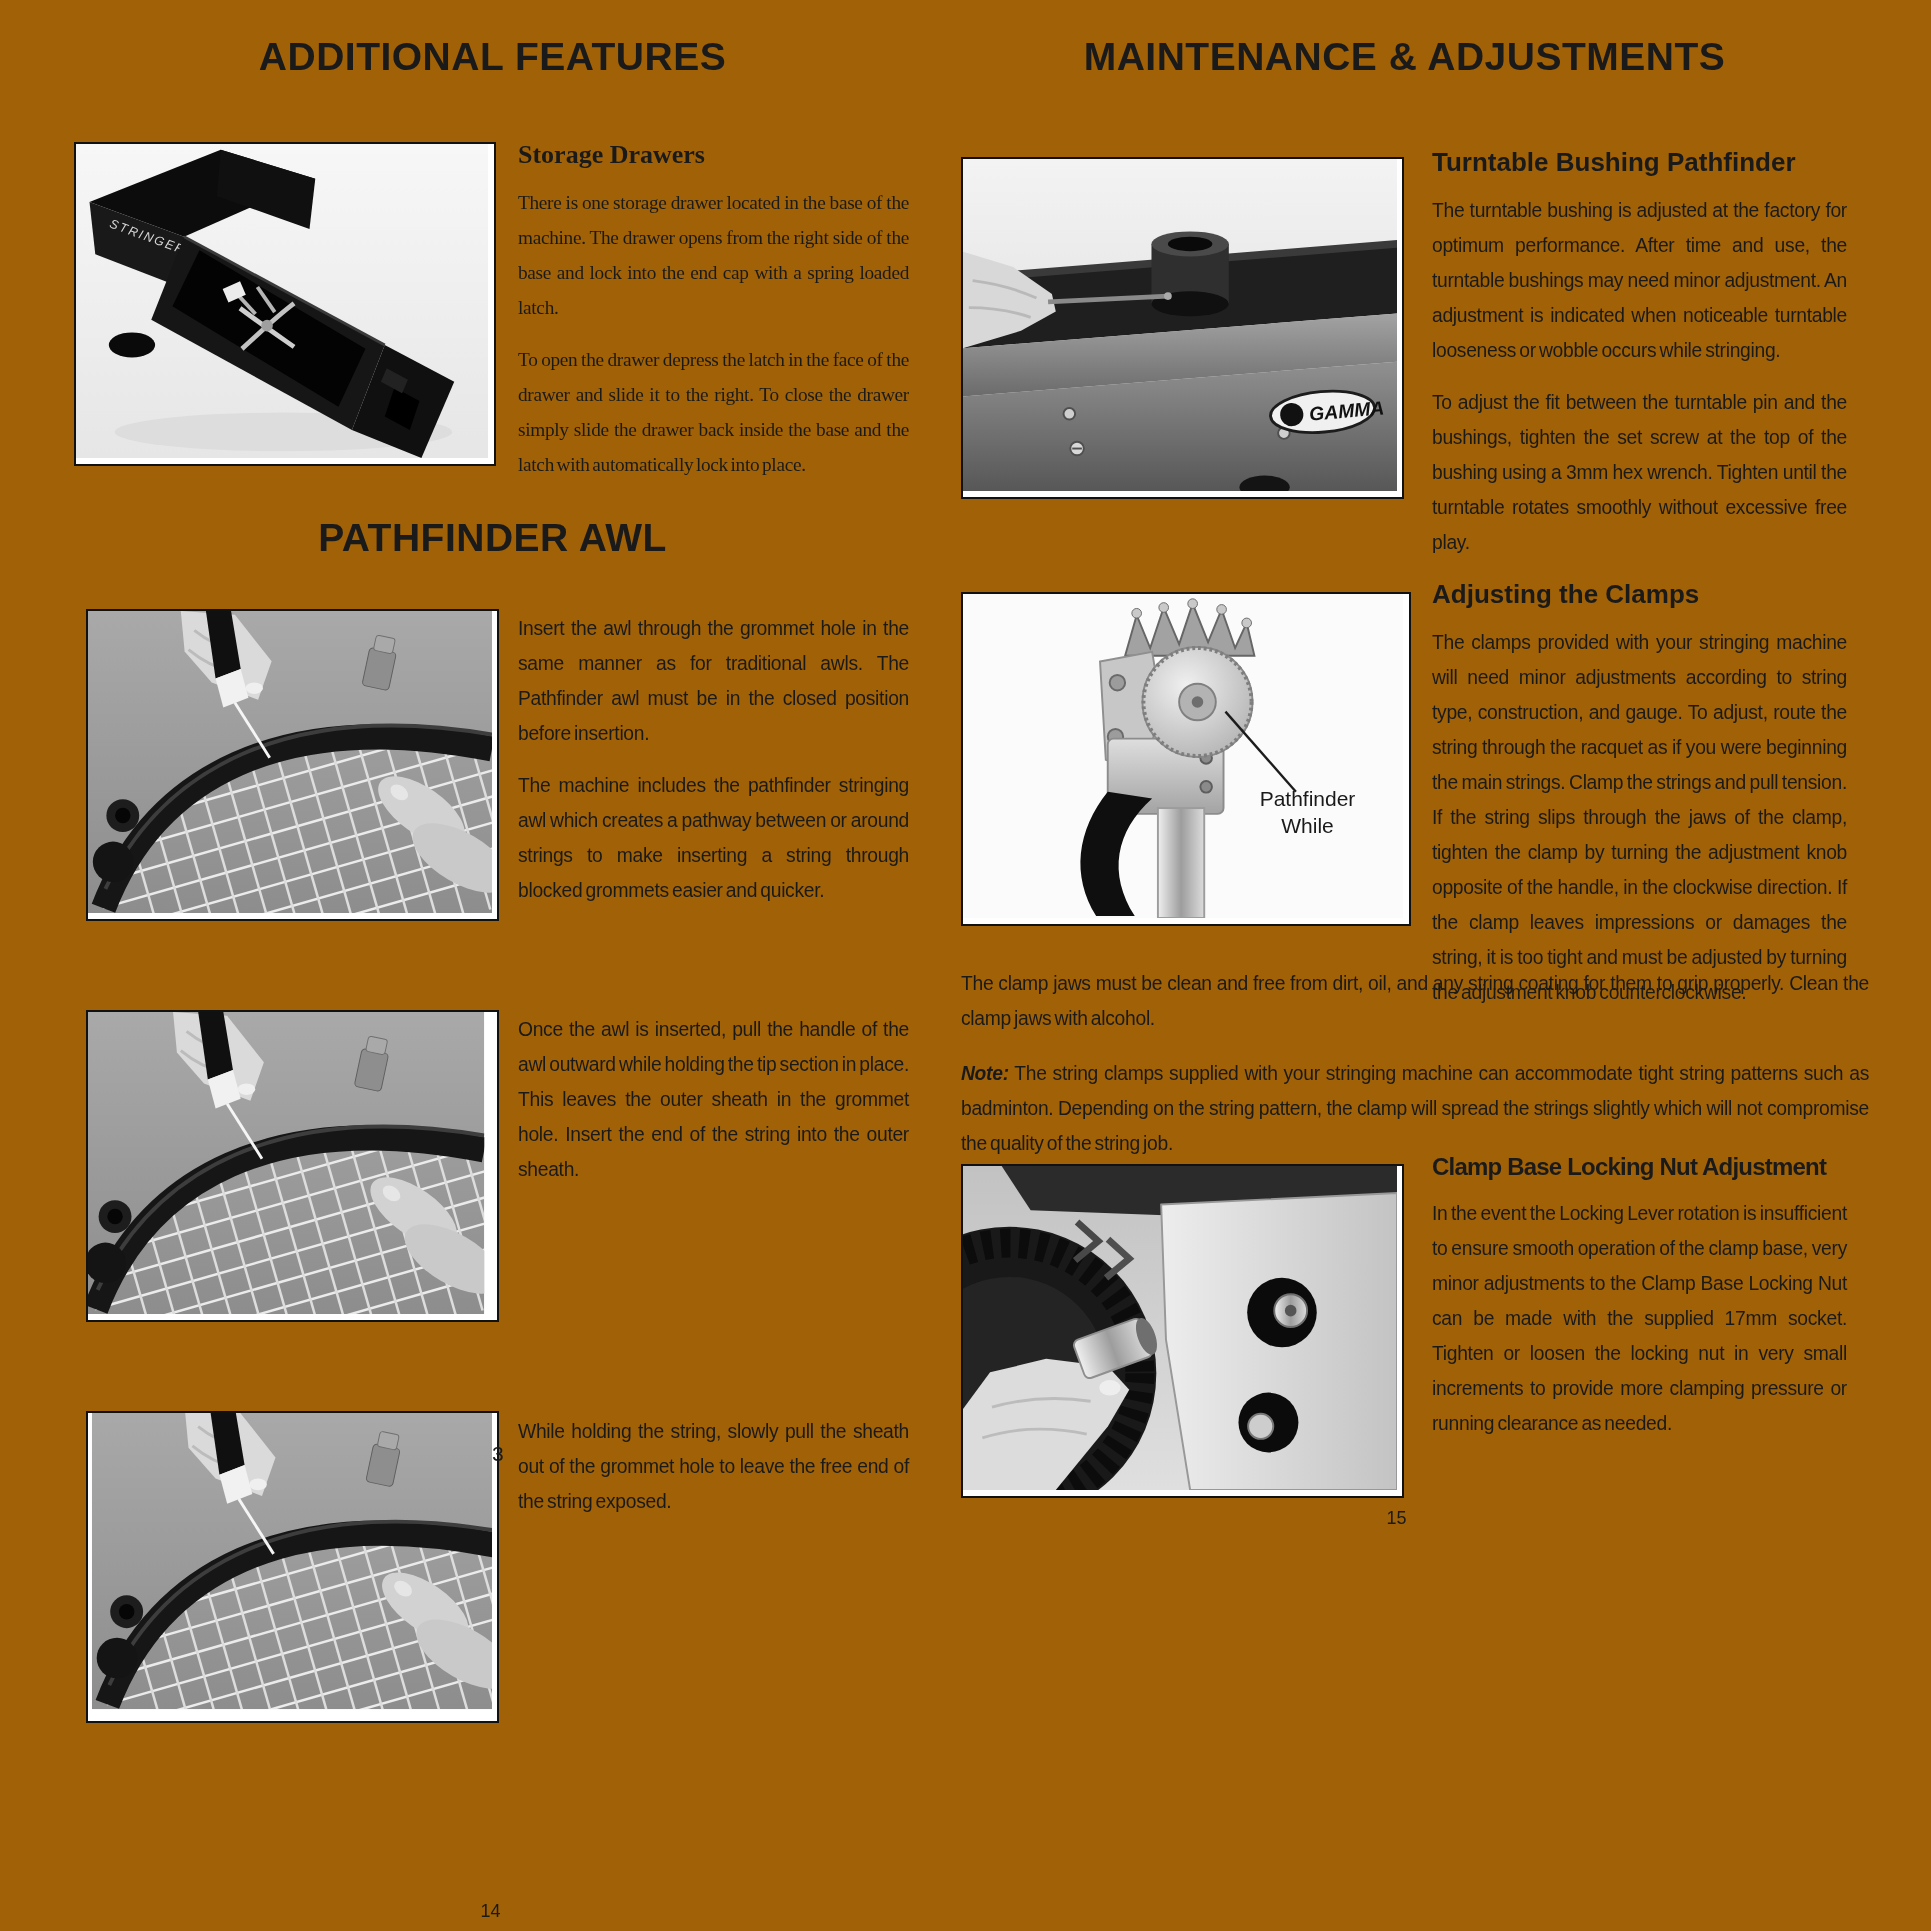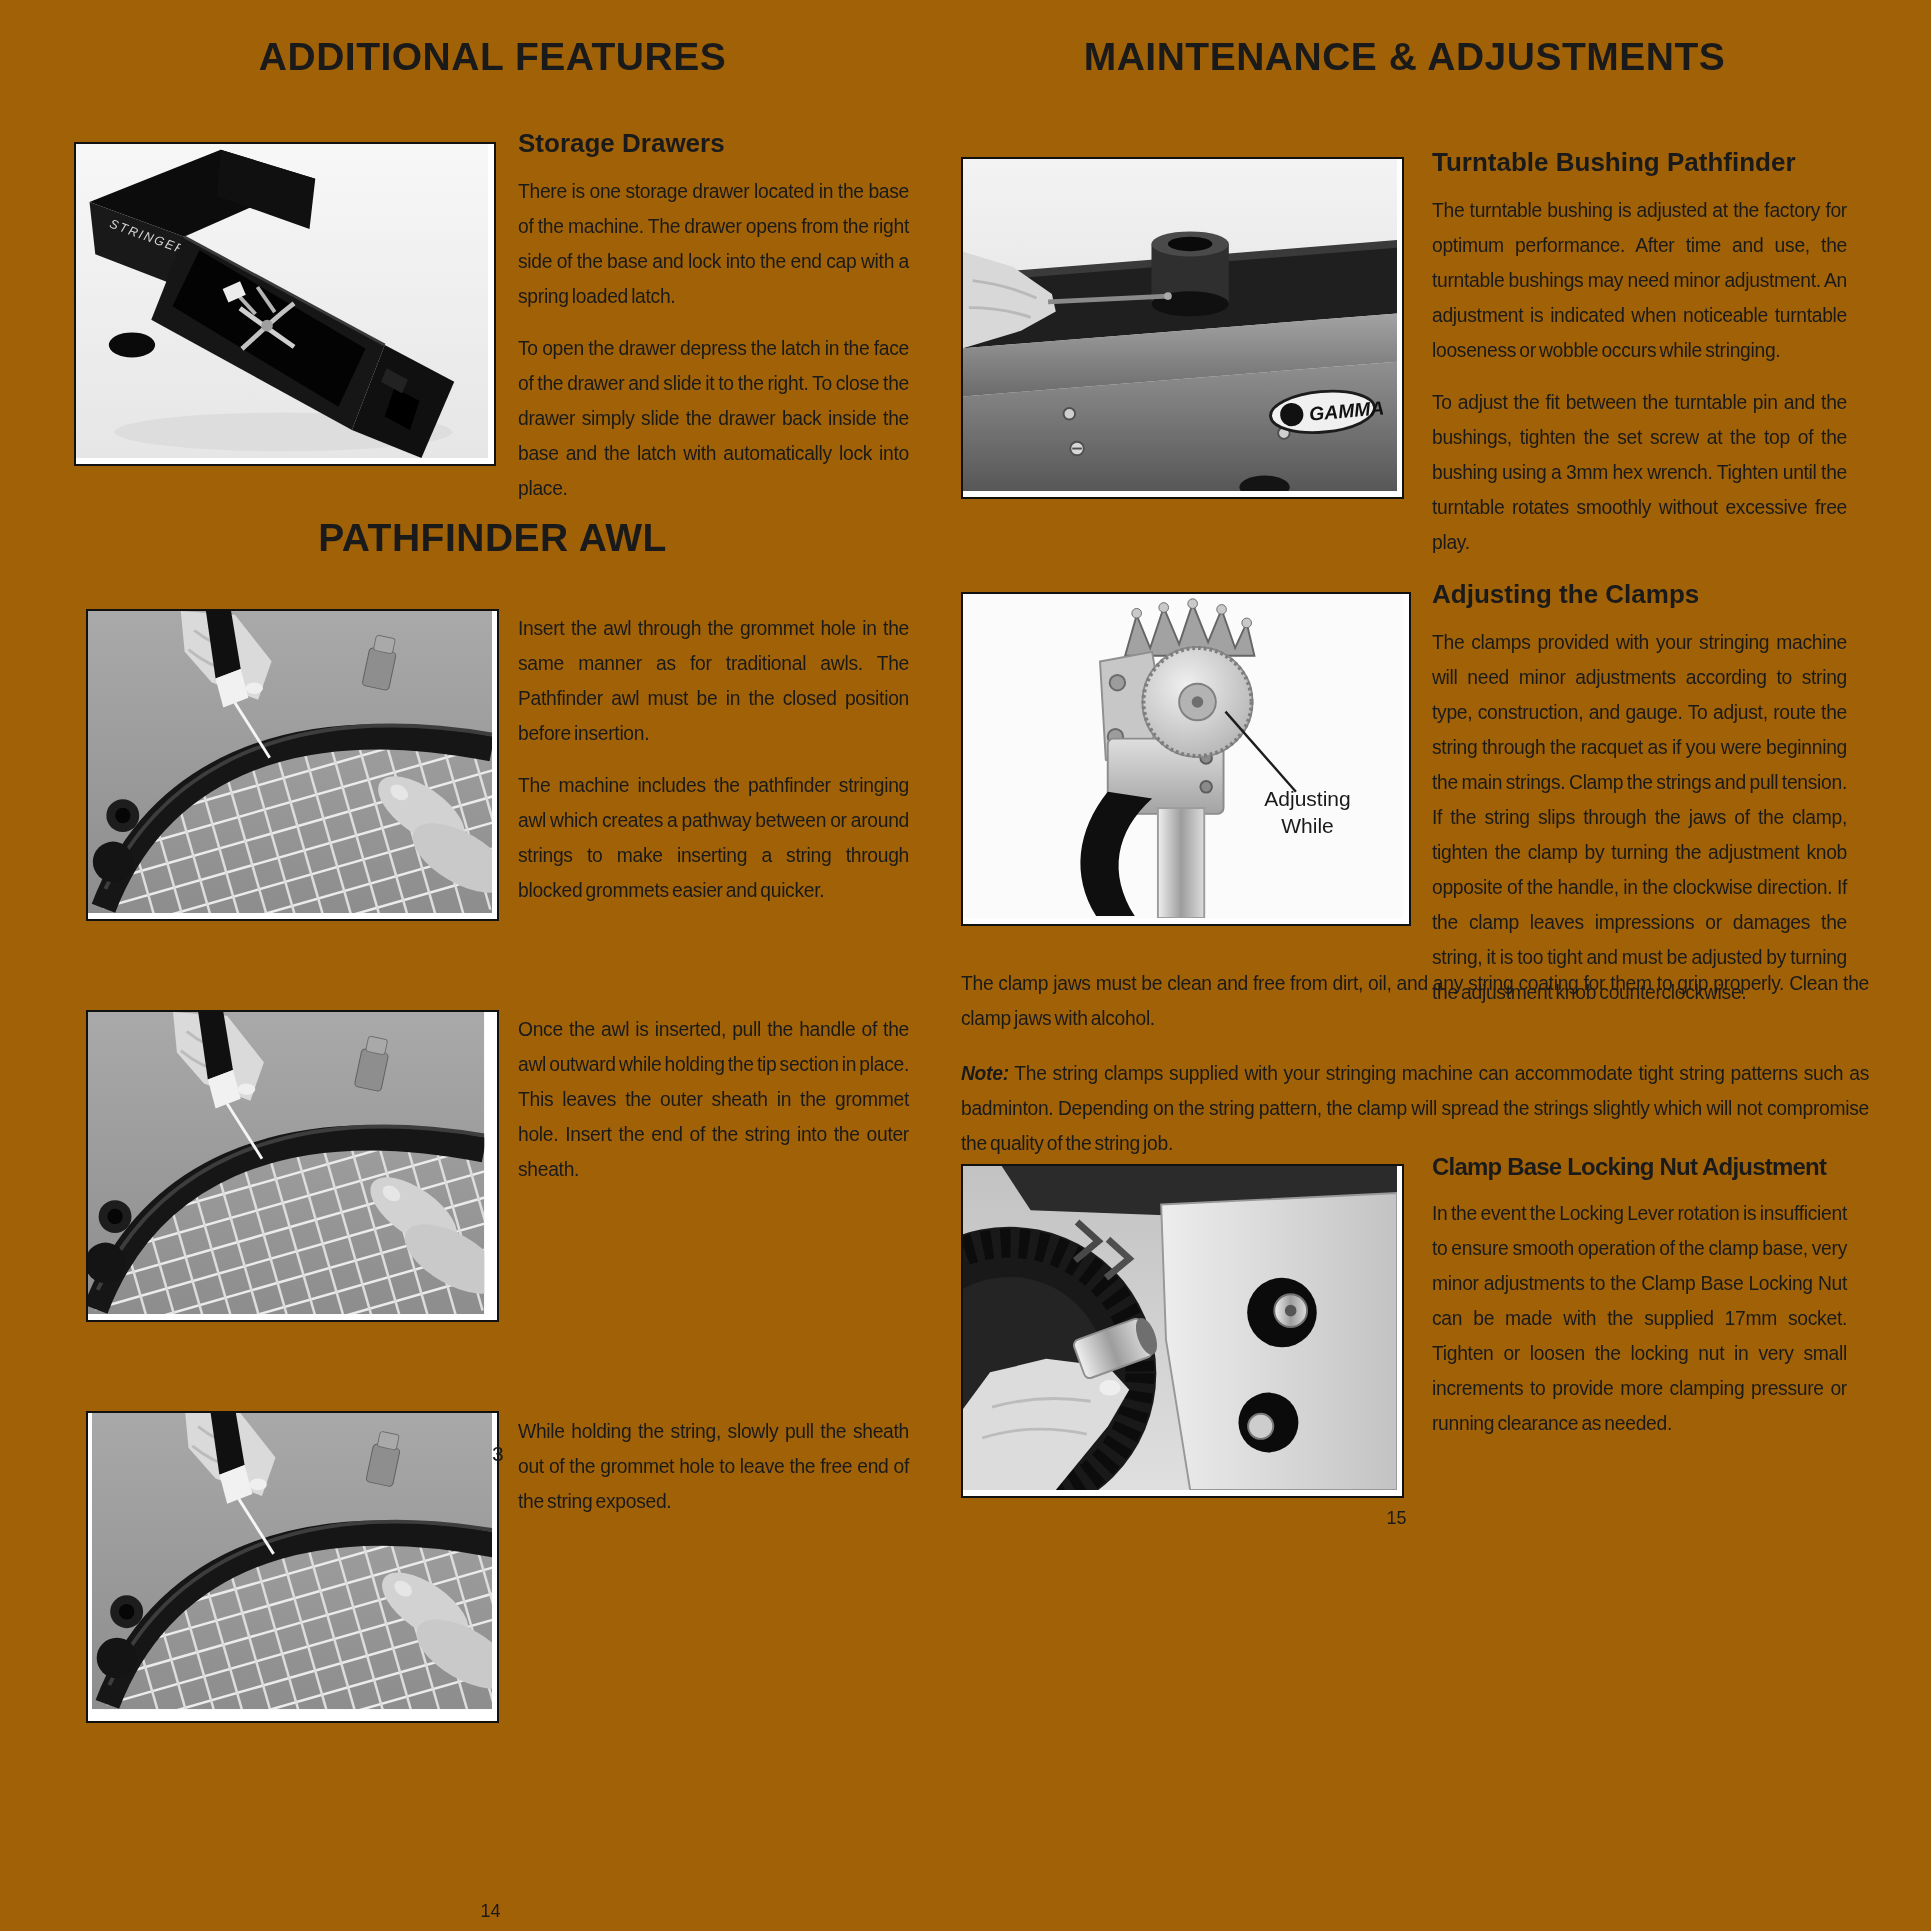--- a/index.html
+++ b/index.html
@@ -155,21 +155,21 @@
         <path d="M226,165 C206,180 190,196 172,212" stroke="#c2c2c2" stroke-width="5" fill="none"></path>
         <line x1="186" y1="176" x2="164" y2="152" stroke="#b5b5b5" stroke-width="4"></line>
         <line x1="206" y1="174" x2="188" y2="148" stroke="#b5b5b5" stroke-width="4"></line>
         <circle cx="198" cy="188" r="6" fill="#9f9f9f"></circle>
         <polygon points="152,150 170,142 176,156 158,164" fill="#ececec"></polygon>
       </g>
       <ellipse cx="58" cy="208" rx="24" ry="13" fill="#0a0a0a"></ellipse>
     </svg>
   </div>
 
-  <div class="abs body" style="left:518px; top:128px; width:391px;">
+  <div class="abs body" style="left:518px; top:140px; width:391px;font-family:Liberation Serif, serif;">
     <div class="h">Storage Drawers</div>
     <p>There is one storage drawer located in the base of the machine. The drawer opens from the right side of the base and lock into the end cap with a spring loaded latch.</p>
     <p>To open the drawer depress the latch in the face of the drawer and slide it to the right. To close the drawer simply slide the drawer back inside the base and the latch with automatically lock into place.</p>
   </div>
 
   <div class="abs ptitle" style="left:58px; top:516px; width:869px;">PATHFINDER AWL</div>
 
   <div class="fig" style="left:86px; top:609px; width:409px; height:308px;">
     <svg width="404" height="302" viewBox="0 0 418 313" preserveAspectRatio="none">
         <use href="#awl-scene"></use>
@@ -264,21 +264,21 @@
         <circle cx="243" cy="112" r="57" fill="url(#gKnob)" stroke="#8a8a8a" stroke-width="2"></circle>
         <circle cx="243" cy="112" r="56" fill="none" stroke="#7e7e7e" stroke-width="4" stroke-dasharray="3 3"></circle>
         <circle cx="243" cy="112" r="19" fill="#b3b3b3" stroke="#808080" stroke-width="2"></circle>
         <circle cx="243" cy="112" r="6" fill="#6e6e6e"></circle>
       </g>
       <path d="M150,205 C118,245 112,292 138,334 L178,334 C150,290 158,246 196,212 Z" fill="#0f0f0f"></path>
       <rect x="202" y="222" width="48" height="114" fill="url(#gChrome)" stroke="#9c9c9c" stroke-width="2"></rect>
       <line x1="272" y1="122" x2="345" y2="205" stroke="#1c1c1c" stroke-width="2.5"></line>
     </svg>
     <div class="knoblabel">
-      <span>Adjusting</span>
+      <span>Pathfinder</span>
       <span>While</span>
     </div>
   </div>
 
   <div class="abs body" style="left:1432px; top:579px; width:415px;">
     <div class="h">Adjusting the Clamps</div>
     <p>The clamps provided with your stringing machine will need minor adjustments according to string type, construction, and gauge. To adjust, route the string through the racquet as if you were beginning the main strings. Clamp the strings and pull tension. If the string slips through the jaws of the clamp, tighten the clamp by turning the adjustment knob opposite of the handle, in the clockwise direction. If the clamp leaves impressions or damages the string, it is too tight and must be adjusted by turning the adjustment knob counterclockwise.</p>
   </div>
 
   <div class="abs body" style="left:961px; top:966px; width:908px;">

